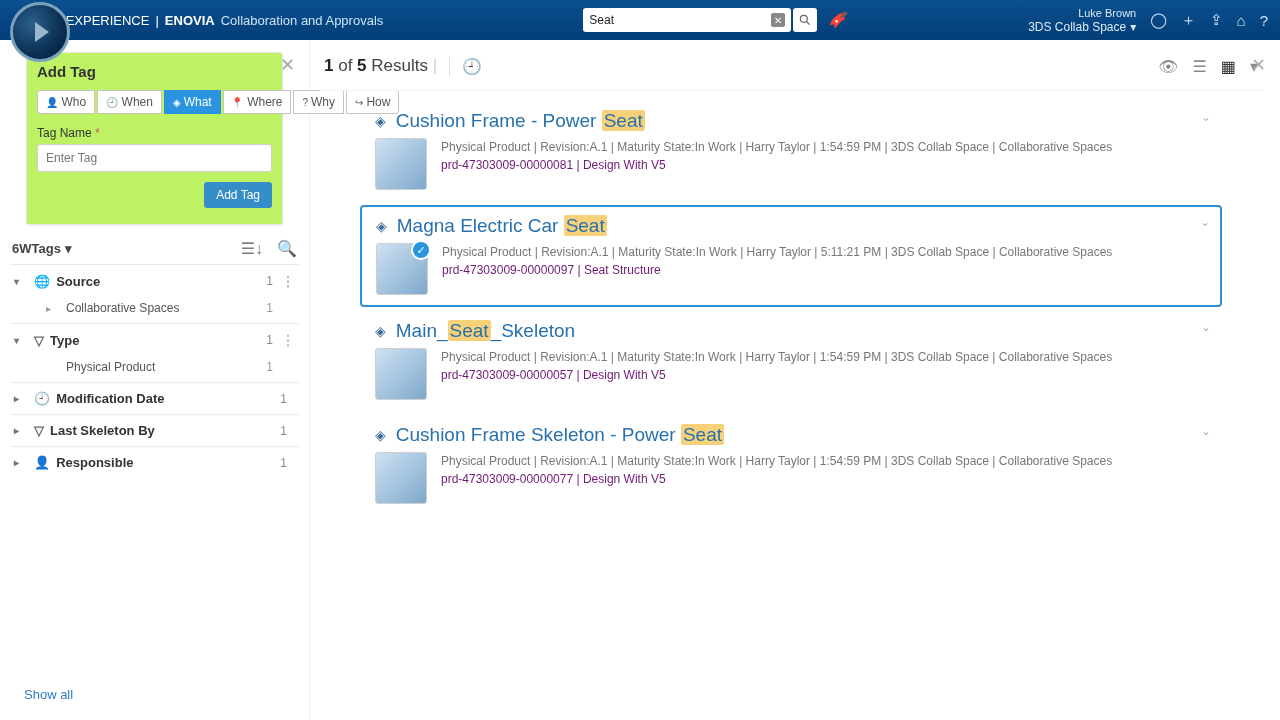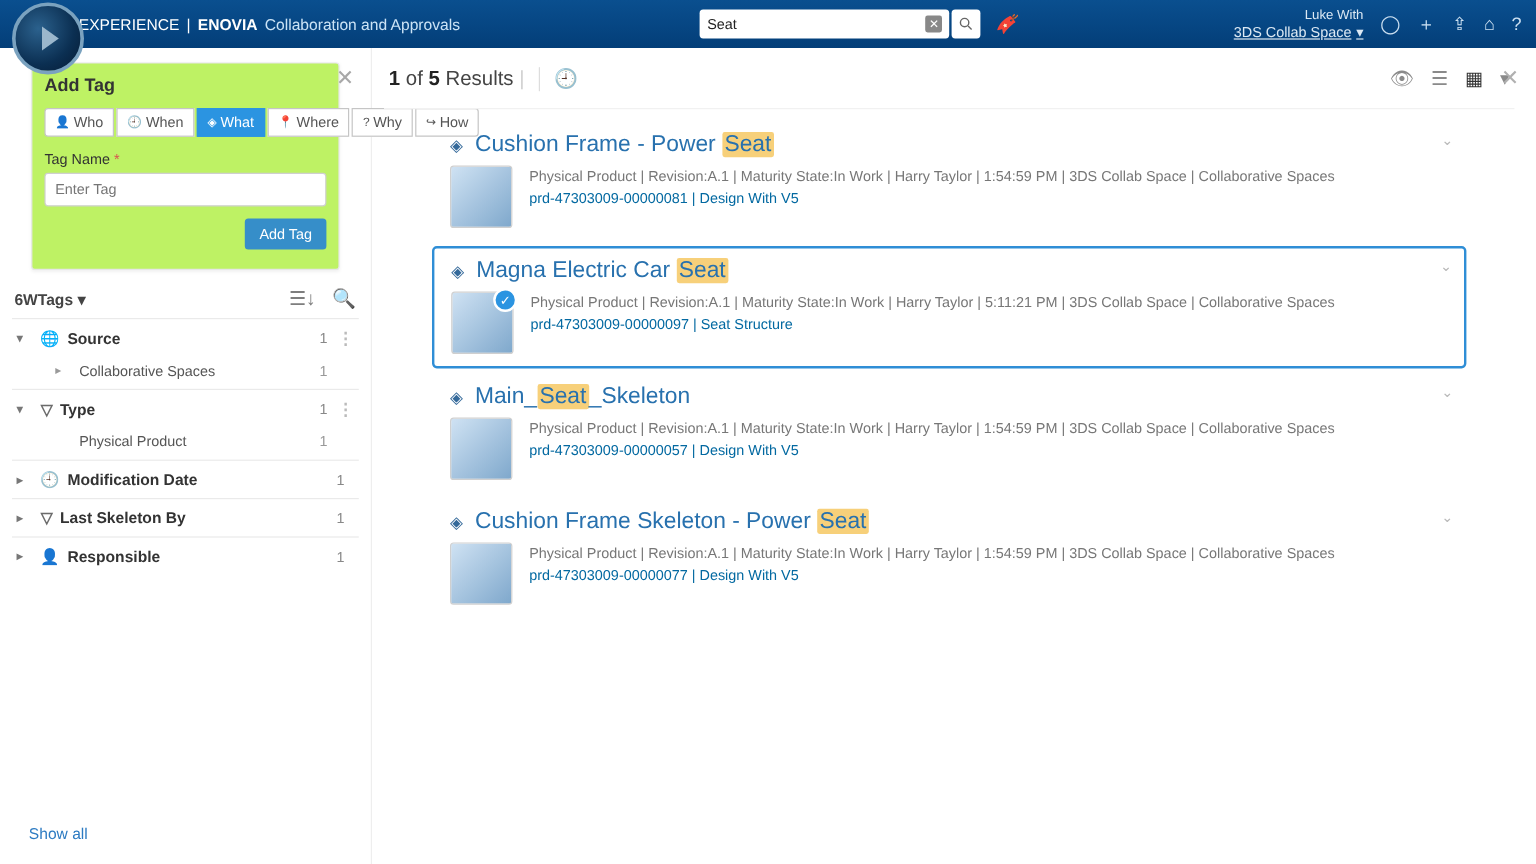--- a/index.html
+++ b/index.html
@@ -23,21 +23,21 @@
 
 .searchwrap { margin-left: 200px; display: flex; align-items: center; }
 .searchbox { width: 208px; height: 24px; background: #fff; border-radius: 3px; display: flex; align-items: center; padding: 0 6px; }
 .searchbox input { flex: 1; border: none; outline: none; font-size: 12px; color: #222; background: transparent; }
 .searchbox .clear { width: 14px; height: 14px; background: #888; color: #fff; display: inline-flex; align-items: center; justify-content: center; font-size: 10px; border-radius: 2px; cursor: pointer; }
 .searchbtn { width: 24px; height: 24px; background: #fff; border-radius: 3px; margin-left: 2px; display: flex; align-items: center; justify-content: center; color: #555; cursor: pointer; }
 .tagicon { margin-left: 12px; color: #c8e0f2; font-size: 16px; transform: rotate(90deg); }
 
 .topright { margin-left: auto; display: flex; align-items: center; padding-right: 12px; gap: 14px; }
 .userblock { text-align: right; font-size: 11px; line-height: 14px; color: #dce9f4; }
-.userblock .space { font-size: 12px; display: flex; align-items: center; justify-content: flex-end; gap: 4px; text-decoration: underline; }
+.userblock .space { font-size: 12px; display: flex; align-items: center; justify-content: flex-end; gap: 4px; }
 .topicon { color: #cde1f2; font-size: 15px; cursor: pointer; }
 
 
 .main { display: flex; height: 680px; }
 .sidebar { width: 310px; border-right: 1px solid #eee; padding: 12px 6px 0 6px; position: relative; }
 .sidebar .close { position: absolute; right: 14px; top: 14px; color: #a8a8a8; font-size: 18px; cursor: pointer; }
 .panel { background: #bef264; border: 1px solid #e6e6e6; border-radius: 3px; margin: 0 20px; padding: 10px 10px 16px 10px; box-shadow: 0 1px 3px rgba(0,0,0,0.06); }
 .panel h3 { font-size: 15px; font-weight: 600; color: #333; margin-bottom: 10px; }
 .chipsrow { display: flex; gap: 2px; margin-bottom: 12px; }
 .chip { border: 1px solid #c5c5c5; background: #fff; padding: 4px 8px; font-size: 12px; color: #555; display: flex; align-items: center; gap: 3px; cursor: pointer; border-radius: 0; }
@@ -81,21 +81,21 @@
 .resitem { border: 1px solid transparent; border-radius: 4px; padding: 8px 14px 10px 14px; margin: 4px 40px 4px 40px; position: relative; }
 .resitem.selected { border: 2px solid #2f8ed6; }
 .resitem .chev { position: absolute; right: 10px; top: 8px; color: #b8b8b8; font-size: 12px; cursor: pointer; }
 .restitle { display: flex; align-items: center; gap: 10px; color: #2871ae; font-size: 19px; margin-bottom: 6px; }
 .restitle .cubeicon { font-size: 14px; color: #34699a; }
 .restitle .hl { background: #f7d07a; padding: 0 2px; border-radius: 2px; }
 .resbody { display: flex; gap: 14px; }
 .thumb { width: 52px; height: 52px; background: linear-gradient(135deg, #cfe2f3, #7fa8cc); border: 1px solid #cfcfcf; border-radius: 3px; position: relative; }
 .thumb.badge::after { content: "✓"; position: absolute; right: -4px; top: -4px; width: 16px; height: 16px; background: #2b94e1; color: #fff; border-radius: 50%; font-size: 11px; display: flex; align-items: center; justify-content: center; border: 2px solid #fff; }
 .meta { font-size: 12px; color: #777; line-height: 18px; }
-.meta .line2 { color: #0369a1; }
+.meta .line2 { color: #701a75; }
 
 .mainclose { position: absolute; right: 14px; top: 14px; color: #b0b0b0; font-size: 18px; cursor: pointer; }
 
 svg.icon { width: 14px; height: 14px; }
 </style>
 </head>
 <body>
 
 <div class="topbar">
   <div class="compass">
@@ -115,21 +115,21 @@
     <div class="searchbtn">
       <svg class="icon" viewBox="0 0 24 24">
           <circle cx="10" cy="10" r="6" fill="none" stroke="#666" stroke-width="2"></circle>
           <line x1="15" y1="15" x2="20" y2="20" stroke="#666" stroke-width="2"></line>
         </svg>
     </div>
     <span class="tagicon">🔖</span>
   </div>
   <div class="topright">
     <div class="userblock">
-      <div>Luke With</div>
+      <div>Luke Brown</div>
       <div class="space">
           <span>3DS Collab Space</span>
           <span>▾</span>
         </div>
     </div>
     <span class="topicon">◯</span>
     <span class="topicon">＋</span>
     <span class="topicon">⇪</span>
     <span class="topicon">⌂</span>
     <span class="topicon">?</span>

